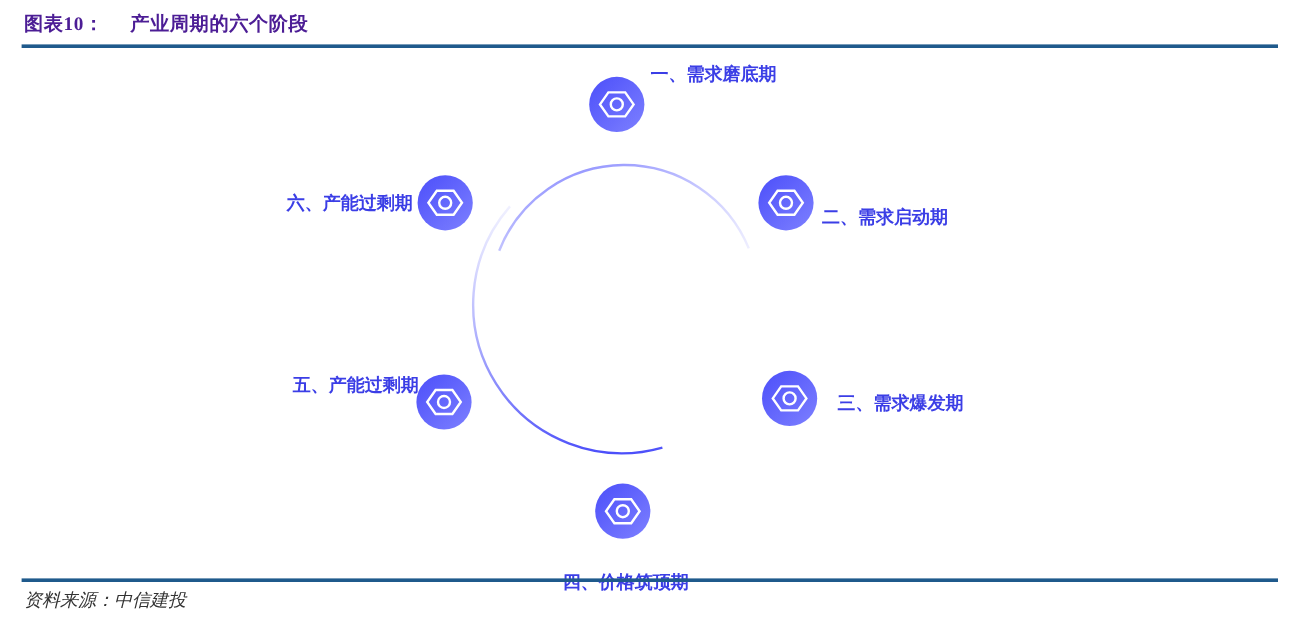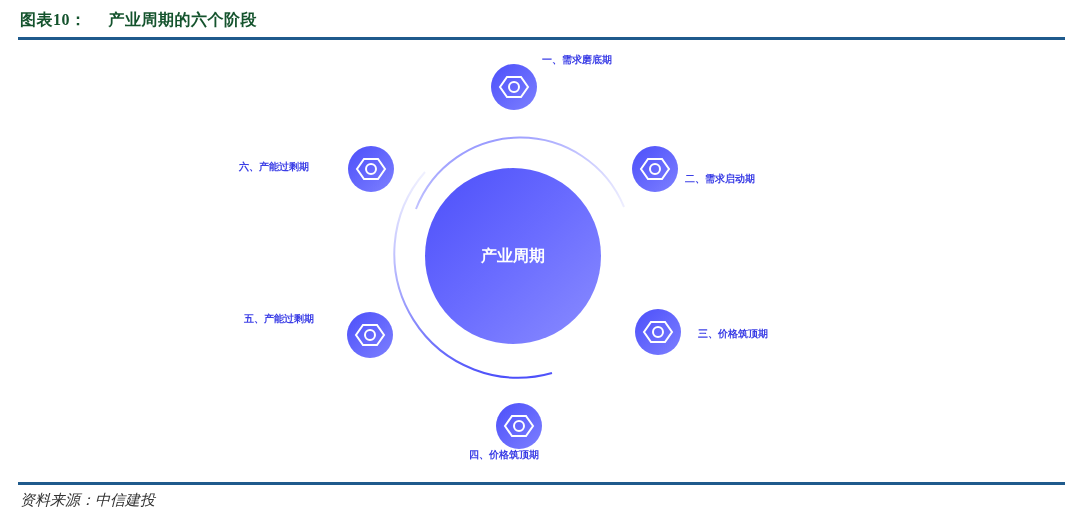--- a/index.html
+++ b/index.html
@@ -1,30 +1,30 @@
 <!DOCTYPE html>
 <html><head>
 <meta charset="utf-8">
 <style>
   html, body { margin:0; padding:0; background:#ffffff; }
   body { width:1080px; height:523px; position:relative; overflow:hidden; font-family:"DejaVu Sans", sans-serif; }
-  .title { position:absolute; left:20px; top:10px; font-size:16px; font-weight:bold; color:#14532d; letter-spacing:0.5px; }
+  .title { position:absolute; left:20px; top:10px; font-size:16px; font-weight:bold; color:#4c1d95; letter-spacing:0.5px; }
   .title .num { font-family:"Liberation Serif", serif; }
   .title .gap { display:inline-block; width:22px; }
   .rule-top { position:absolute; left:18px; top:37px; width:1047px; height:3px; background:#1f5a8c; }
   .rule-bottom { position:absolute; left:18px; top:482px; width:1047px; height:3px; background:#1f5a8c; }
   .source { position:absolute; left:20px; top:491px; font-size:15px; color:#333; font-style:italic; font-family:Liberation Serif, serif; }
   .diagram { position:absolute; left:0; top:0; width:1080px; height:523px; }
   .center-circle { position:absolute; left:425px; top:168px; width:176px; height:176px; border-radius:50%;
     background:linear-gradient(135deg,#4c4ffa 0%,#6a6cff 50%,#8a8cff 100%); display:flex; align-items:center; justify-content:center; }
   .center-label { color:#fff; font-size:16px; font-weight:bold; }
   .node { position:absolute; width:46px; height:46px; border-radius:50%;
     background:linear-gradient(135deg,#4c4ffa 0%,#7d80ff 100%); display:flex; align-items:center; justify-content:center; }
   .node svg { width:32px; height:32px; }
-  .label { position:absolute; font-size:10px; font-weight:bold; color:#3b3ee6; white-space:nowrap; }
+  .label { position:absolute; font-size:15px; font-weight:bold; color:#3b3ee6; white-space:nowrap; }
 </style>
 </head>
 <body>
 
 <div class="title">
   <span>图表</span><span class="num">10：</span><span class="gap"></span><span>产业周期的六个阶段</span>
 </div>
 <div class="rule-top"></div>
 
 <div class="diagram">
@@ -36,23 +36,20 @@
       </linearGradient>
       <linearGradient id="arcB" x1="0" y1="0" x2="0" y2="1">
         <stop offset="0" stop-color="#d8d9ff" stop-opacity="0.4"></stop>
         <stop offset="1" stop-color="#4c4ffa" stop-opacity="1"></stop>
       </linearGradient>
     </defs>
     <path d="M 416 209 A 112 112 0 0 1 624 207" fill="none" stroke="url(#arcA)" stroke-width="2"></path>
     <path d="M 425 172 A 124 124 0 0 0 552 373" fill="none" stroke="url(#arcB)" stroke-width="2"></path>
   </svg>
 
-  <div class="center-circle">
-    <span class="center-label">产业周期</span>
-  </div>
 
   <div class="node" style="left:491px;top:64px;">
     <svg viewBox="0 0 32 32">
         <polygon points="9,6 23,6 30,16 23,26 9,26 2,16" fill="none" stroke="#fff" stroke-width="2"></polygon>
         <circle cx="16" cy="16" r="5" fill="none" stroke="#fff" stroke-width="2"></circle>
       </svg>
   </div>
   <span class="label" style="left:542px;top:53px;">一、需求磨底期</span>
 
   <div class="node" style="left:632px;top:146px;">
@@ -62,29 +59,29 @@
       </svg>
   </div>
   <span class="label" style="left:685px;top:172px;">二、需求启动期</span>
 
   <div class="node" style="left:635px;top:309px;">
     <svg viewBox="0 0 32 32">
         <polygon points="9,6 23,6 30,16 23,26 9,26 2,16" fill="none" stroke="#fff" stroke-width="2"></polygon>
         <circle cx="16" cy="16" r="5" fill="none" stroke="#fff" stroke-width="2"></circle>
       </svg>
   </div>
-  <span class="label" style="left:698px;top:327px;">三、价格筑顶期</span>
+  <span class="label" style="left:698px;top:327px;">三、需求爆发期</span>
 
   <div class="node" style="left:496px;top:403px;">
     <svg viewBox="0 0 32 32">
         <polygon points="9,6 23,6 30,16 23,26 9,26 2,16" fill="none" stroke="#fff" stroke-width="2"></polygon>
         <circle cx="16" cy="16" r="5" fill="none" stroke="#fff" stroke-width="2"></circle>
       </svg>
   </div>
-  <span class="label" style="left:469px;top:448px;">四、价格筑顶期</span>
+  <span class="label" style="left:469px;top:476px;">四、价格筑顶期</span>
 
   <div class="node" style="left:347px;top:312px;">
     <svg viewBox="0 0 32 32">
         <polygon points="9,6 23,6 30,16 23,26 9,26 2,16" fill="none" stroke="#fff" stroke-width="2"></polygon>
         <circle cx="16" cy="16" r="5" fill="none" stroke="#fff" stroke-width="2"></circle>
       </svg>
   </div>
   <span class="label" style="left:244px;top:312px;">五、产能过剩期</span>
 
   <div class="node" style="left:348px;top:146px;">

